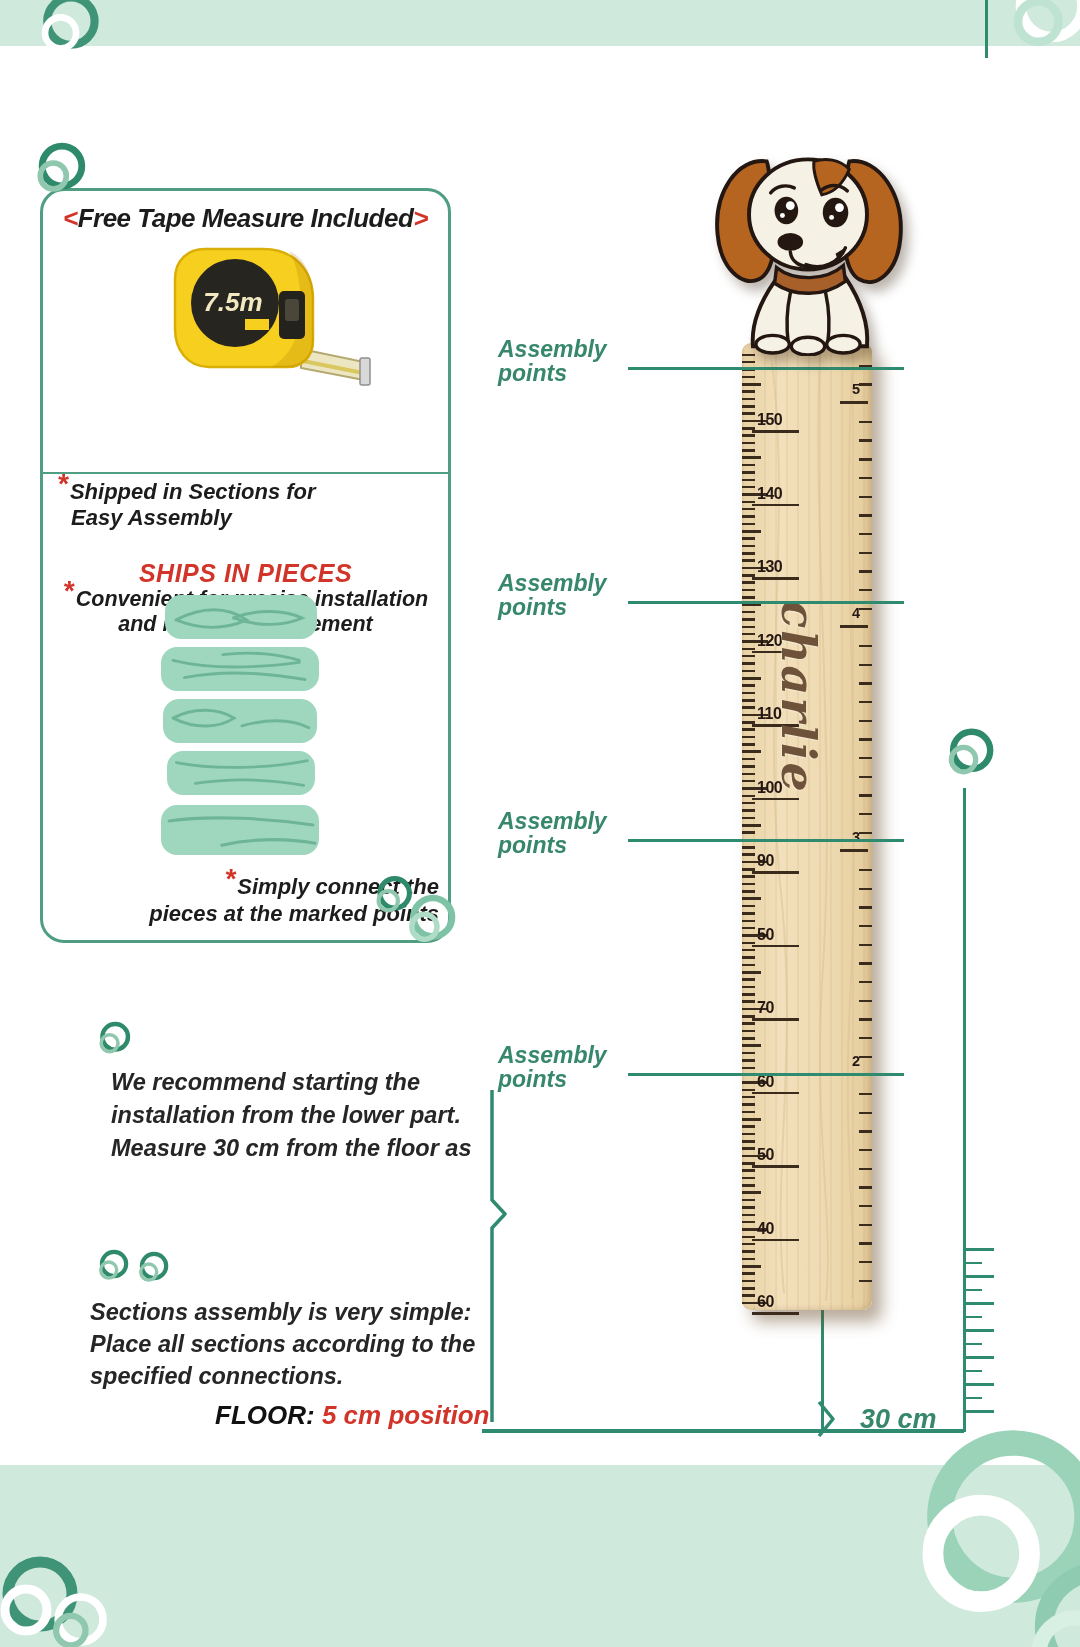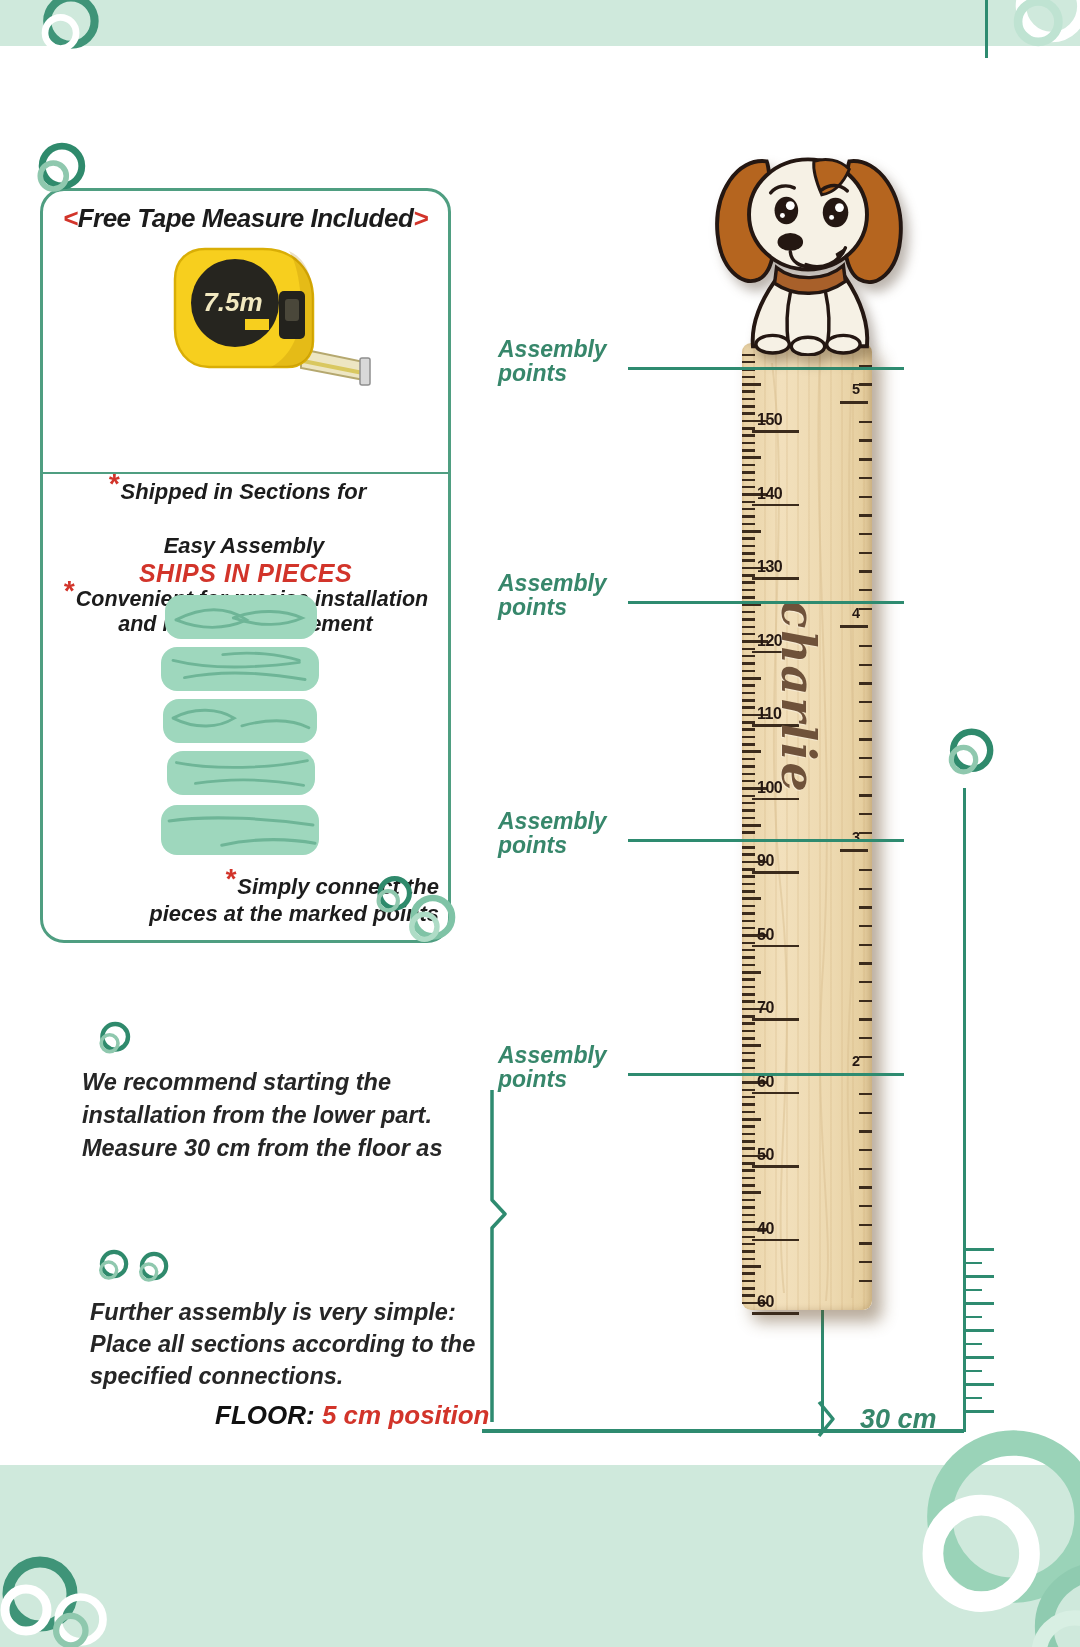--- a/index.html
+++ b/index.html
@@ -1,18 +1,18 @@
 <!DOCTYPE html>
 <html><head>
 <meta charset="utf-8">
 <style>
   html,body{margin:0;padding:0;background:#ffffff;font-family:"Liberation Sans",sans-serif;}
   #canvas{position:relative;width:1080px;height:1647px;margin:0 auto;background:#ffffff;overflow:hidden;}
   .abs{position:absolute;}
-  .bi{font-weight:bold;font-style:italic;text-align:center;}
+  .bi{font-weight:bold;font-style:italic;}
 
   
   .band{position:absolute;left:0;width:1080px;background:#CFE9DC;}
   .band.top{top:0;height:46px;}
   .band.bottom{top:1465px;height:182px;}
 
   
   #info-box{left:40px;top:188px;width:405px;height:749px;border:3px solid #4F9E81;border-radius:24px;background:#fff;}
   #box-title{left:0;top:12px;width:100%;text-align:center;font-size:26px;letter-spacing:-0.5px;color:#1c1c1c;}
   #box-title .bracket{color:#D2342A;}
@@ -39,21 +39,21 @@
   .cm-num{position:absolute;left:15px;font-weight:bold;font-size:16px;letter-spacing:-0.5px;color:#241712;}
   .cm-under{position:absolute;left:10px;width:47px;height:2.6px;background:#3B2B1C;}
   .ft-num{position:absolute;right:12px;font-weight:bold;font-size:14.5px;color:#241712;}
   .ft-under{position:absolute;right:4px;width:28px;height:2.4px;background:#3B2B1C;}
   #ruler-name{left:665px;top:667px;width:260px;height:60px;text-align:center;transform:rotate(90deg);
     font-family:"DejaVu Serif",serif;font-style:italic;font-weight:bold;font-size:46px;letter-spacing:2px;
     color:#6F523A;text-shadow:1px 1px 0 rgba(255,255,255,.35);z-index:2;}
 
   
   .instr{position:absolute;color:#262626;font-size:23.5px;line-height:33px;font-weight:bold;font-style:italic;}
-  #instr1{left:82px;top:1066px;width:400px;font-style:italic;}
+  #instr1{left:111px;top:1066px;width:400px;font-style:italic;}
   #instr2{left:90px;top:1296px;width:410px;line-height:32px;}
 
   
   #floor-label{left:215px;top:1400px;font-size:26px;color:#111;}
   #floor-label .red{color:#D2342A;}
   #floor-line{left:482px;top:1429px;width:482px;height:3.5px;background:#2E8B70;}
 
   
   #measure-label{left:860px;top:1404px;font-size:27px;color:#37876B;}
   #drop-line{left:820.5px;top:1310px;width:3px;height:121px;background:#2E8B70;}
@@ -94,21 +94,21 @@
 
     <div id="note1" class="abs bi">
       <div><span class="star">*</span><span>Convenient for precise installation</span></div>
       <div>and height measurement</div>
     </div>
 
     <div id="divider" class="abs"></div>
 
     <div id="note2" class="abs bi">
       <div><span class="star">*</span><span>Shipped in Sections for</span></div>
-      <div style="padding-left:14px;margin-top:28px;">Easy Assembly</div>
+      <div style="padding-left:14px;">Easy Assembly</div>
     </div>
 
     <div id="ships-title" class="abs bi">SHIPS IN PIECES</div>
 
     <div id="pieces-list">
         <div class="piece" style="left: 122px; top: 404px; width: 152px; height: 44px;">
           <svg width="152" height="44" viewBox="0 0 156 46">
             <g fill="none" stroke="#66B091" stroke-width="3" stroke-linecap="round" opacity="0.85">
               <path d="M10,26 C42,10 66,14 84,26 C66,34 40,38 10,26"></path>
               <path d="M70,24 C96,14 124,16 142,24 C124,32 98,34 70,24"></path>
@@ -427,21 +427,21 @@
       <path d="M148,132 L156,127 L151,140" fill="#241712"></path>
     </svg>
   </div>
 
   <div id="instr1" class="instr">
       <div>We recommend starting the</div>
       <div>installation from the lower part.</div>
       <div>Measure 30 cm from the floor as</div>
     </div>
   <div id="instr2" class="instr">
-      <div>Further assembly is very simple:</div>
+      <div>Sections assembly is very simple:</div>
       <div>Place all sections according to the</div>
       <div>specified connections.</div>
     </div>
 
   <svg class="abs" style="left:486px;top:1088px;" width="26" height="336" viewBox="0 0 26 336">
     <path d="M6,2 V112 L19,126 L6,140 V334" fill="none" stroke="#2E8B70" stroke-width="3.5" stroke-linejoin="round"></path>
   </svg>
 
   <div id="floor-label" class="abs bi">
     <span>FLOOR:</span> <span class="red">5 cm position</span>

